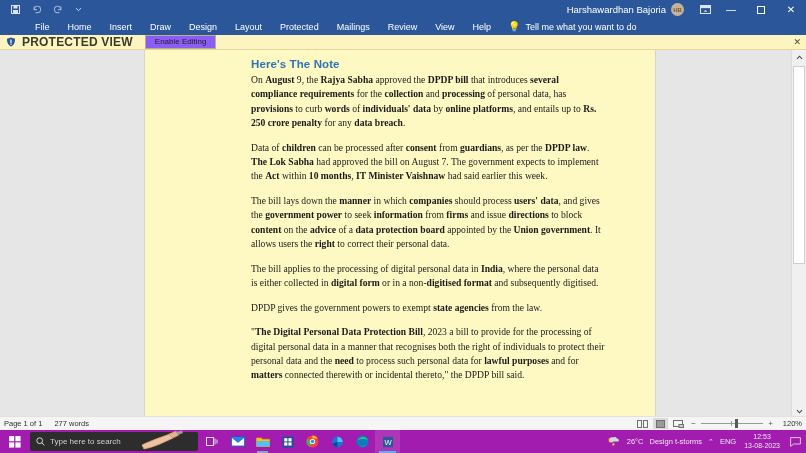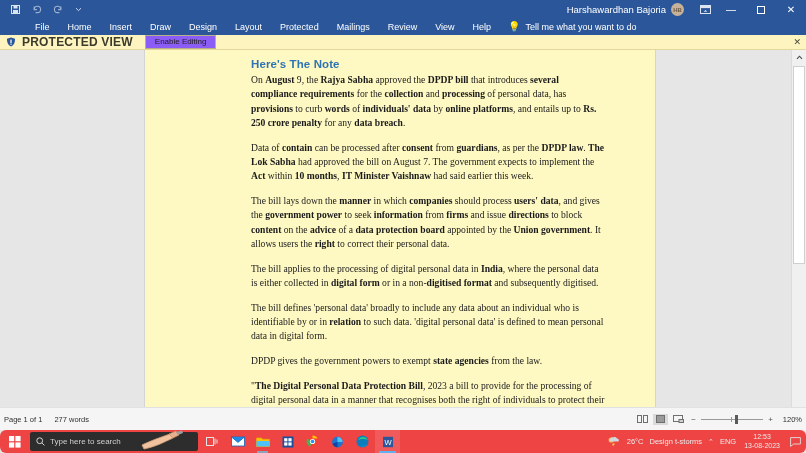--- a/index.html
+++ b/index.html
@@ -121,21 +121,21 @@
     background: #f0f0f0;
   }
   .sc-track { position: absolute; top: 14px; bottom: 14px; left: 0; right: 0; }
   .sc-thumb {
     position: absolute; top: 2px; left: 1px; right: 1px; height: 198px;
     background: #ffffff; border: 1px solid #cfcfcf;
   }
 
   
   .statusbar {
-    position: absolute; left: 0; right: 0; bottom: 23px; height: 23px;
+    position: absolute; left: 0; right: 0; bottom: 23px; height: 14px;
     background: #f5f5f5; border-top: 1px solid #e1e1e1;
     display: flex; align-items: center; padding: 0 4px;
   }
   .st-item { font-size: 7.5px; color: #303030; margin-right: 12px; white-space: nowrap; }
   .st-right { margin-left: auto; display: flex; align-items: center; gap: 3px; }
   .vmode {
     width: 15px; height: 11px; display: flex; align-items: center;
     justify-content: center;
   }
   .vmode.sel { background: #dadada; }
@@ -147,21 +147,21 @@
   .zmid { position: absolute; top: 3px; left: 30px; width: 1px; height: 5px; background: #9a9a9a; }
   .zthumb {
     position: absolute; top: 1px; left: 34px; width: 3px; height: 9px;
     background: #5a5a5a;
   }
   .zlevel { font-size: 7.5px; color: #303030; width: 24px; text-align: right; }
 
   
   .taskbar {
     position: absolute; left: 0; right: 0; bottom: 0; height: 23px;
-    background: #ef4444; display: flex; align-items: center; border-radius: 6px;
+    background: #a21caf; display: flex; align-items: center;
   }
   .start {
     width: 30px; height: 23px; display: flex; align-items: center;
     justify-content: center;
   }
   .searchbox {
     width: 168px; height: 19px; background: #2d2d2d; border-radius: 2px;
     display: flex; align-items: center; padding: 0 6px; gap: 5px;
     margin-right: 2px;
   }
@@ -276,24 +276,23 @@
   </span>
   <span class="pv-label">PROTECTED VIEW</span>
   <div class="enable-btn">Enable Editing</div>
   <span class="pv-close">✕</span>
 </div>
 
 <div class="workspace">
   <div class="page">
     <div class="doc-h">Here's The Note</div>
     <div class="doc-p">On <b>August</b> 9, the <b>Rajya Sabha</b> approved the <b>DPDP bill</b> that introduces <b>several compliance requirements</b> for the <b>collection</b> and <b>processing</b> of personal data, has <b>provisions</b> to curb <b>words</b> of <b>individuals' data</b> by <b>online platforms</b>, and entails up to <b>Rs. 250 crore penalty</b> for any <b>data breach</b>.</div>
-    <div class="doc-p">Data of <b>contain</b> can be processed after <b>consent</b> from <b>guardians</b>, as per the <b>DPDP law</b>. <b>The Lok Sabha</b> had approved the bill on August 7. The government expects to implement the <b>Act</b> within <b>10 months</b>, <b>IT Minister Vaishnaw</b> had said earlier this week.</div>
+    <div class="doc-p">Data of <b>children</b> can be processed after <b>consent</b> from <b>guardians</b>, as per the <b>DPDP law</b>. <b>The Lok Sabha</b> had approved the bill on August 7. The government expects to implement the <b>Act</b> within <b>10 months</b>, <b>IT Minister Vaishnaw</b> had said earlier this week.</div>
     <div class="doc-p">The bill lays down the <b>manner</b> in which <b>companies</b> should process <b>users' data</b>, and gives the <b>government power</b> to seek <b>information</b> from <b>firms</b> and issue <b>directions</b> to block <b>content</b> on the <b>advice</b> of a <b>data protection board</b> appointed by the <b>Union government</b>. It allows users the <b>right</b> to correct their personal data.</div>
     <div class="doc-p">The bill applies to the processing of digital personal data in <b>India</b>, where the personal data is either collected in <b>digital form</b> or in a non-<b>digitised format</b> and subsequently digitised.</div>
-    <div class="doc-p">The bill defines 'personal data' broadly to include any data about an individual who is identifiable by or in <b>relation</b> to such data. 'digital personal data' is defined to mean personal data in digital form.</div>
     <div class="doc-p">DPDP gives the government powers to exempt <b>state agencies</b> from the law.</div>
     <div class="doc-p">"<b>The Digital Personal Data Protection Bill</b>, 2023 a bill to provide for the processing of digital personal data in a manner that recognises both the right of individuals to protect their personal data and the <b>need</b> to process such personal data for <b>lawful purposes</b> and for <b>matters</b> connected therewith or incidental thereto," the DPDP bill said.</div>
   </div>
 </div>
 
 <div class="vscroll">
   <div class="sc-arrow">
     <svg width="7" height="5" viewBox="0 0 7 5">
       <path d="M1 3.8 L3.5 1.2 L6 3.8" fill="none" stroke="#4a4a4a" stroke-width="1.1"></path>
     </svg>

